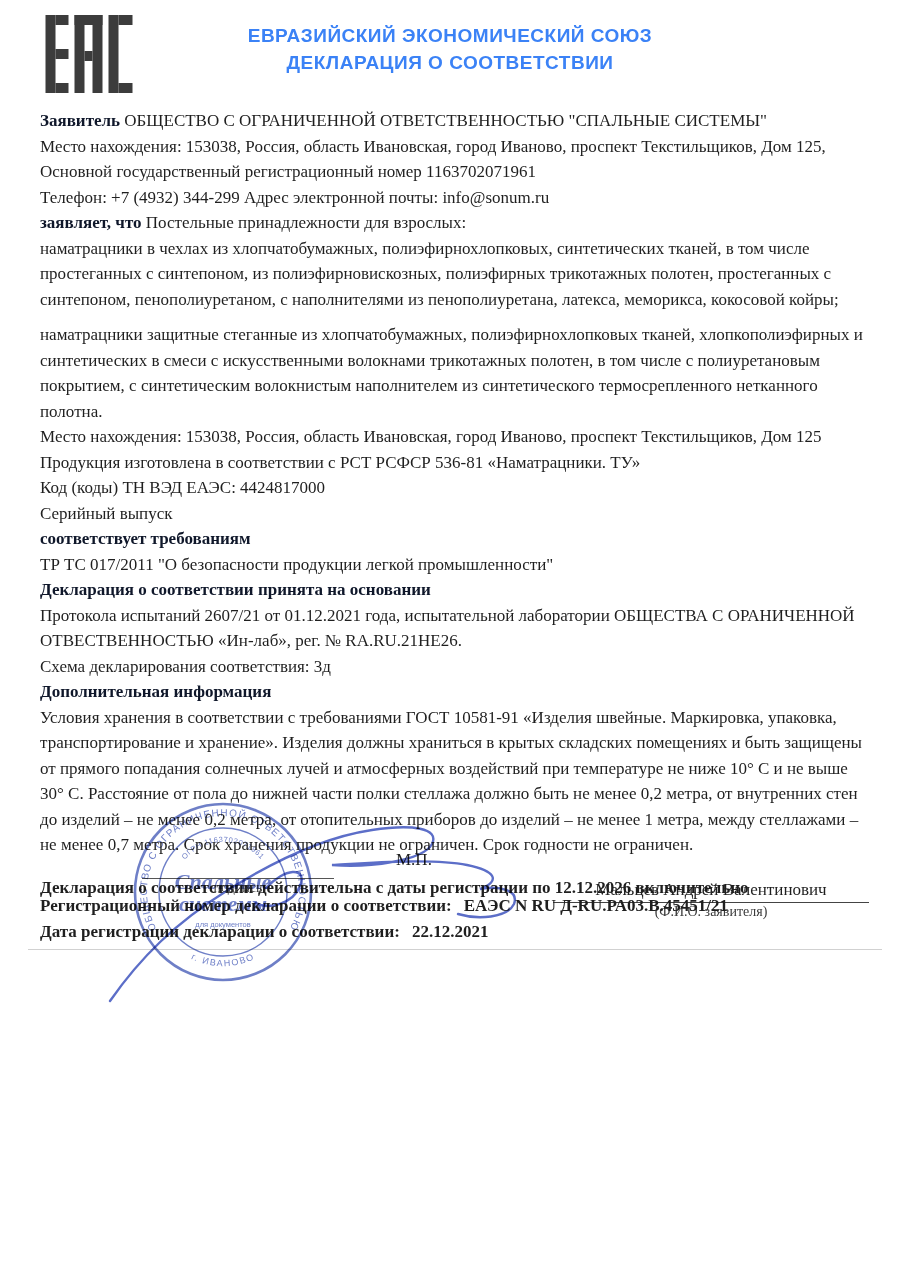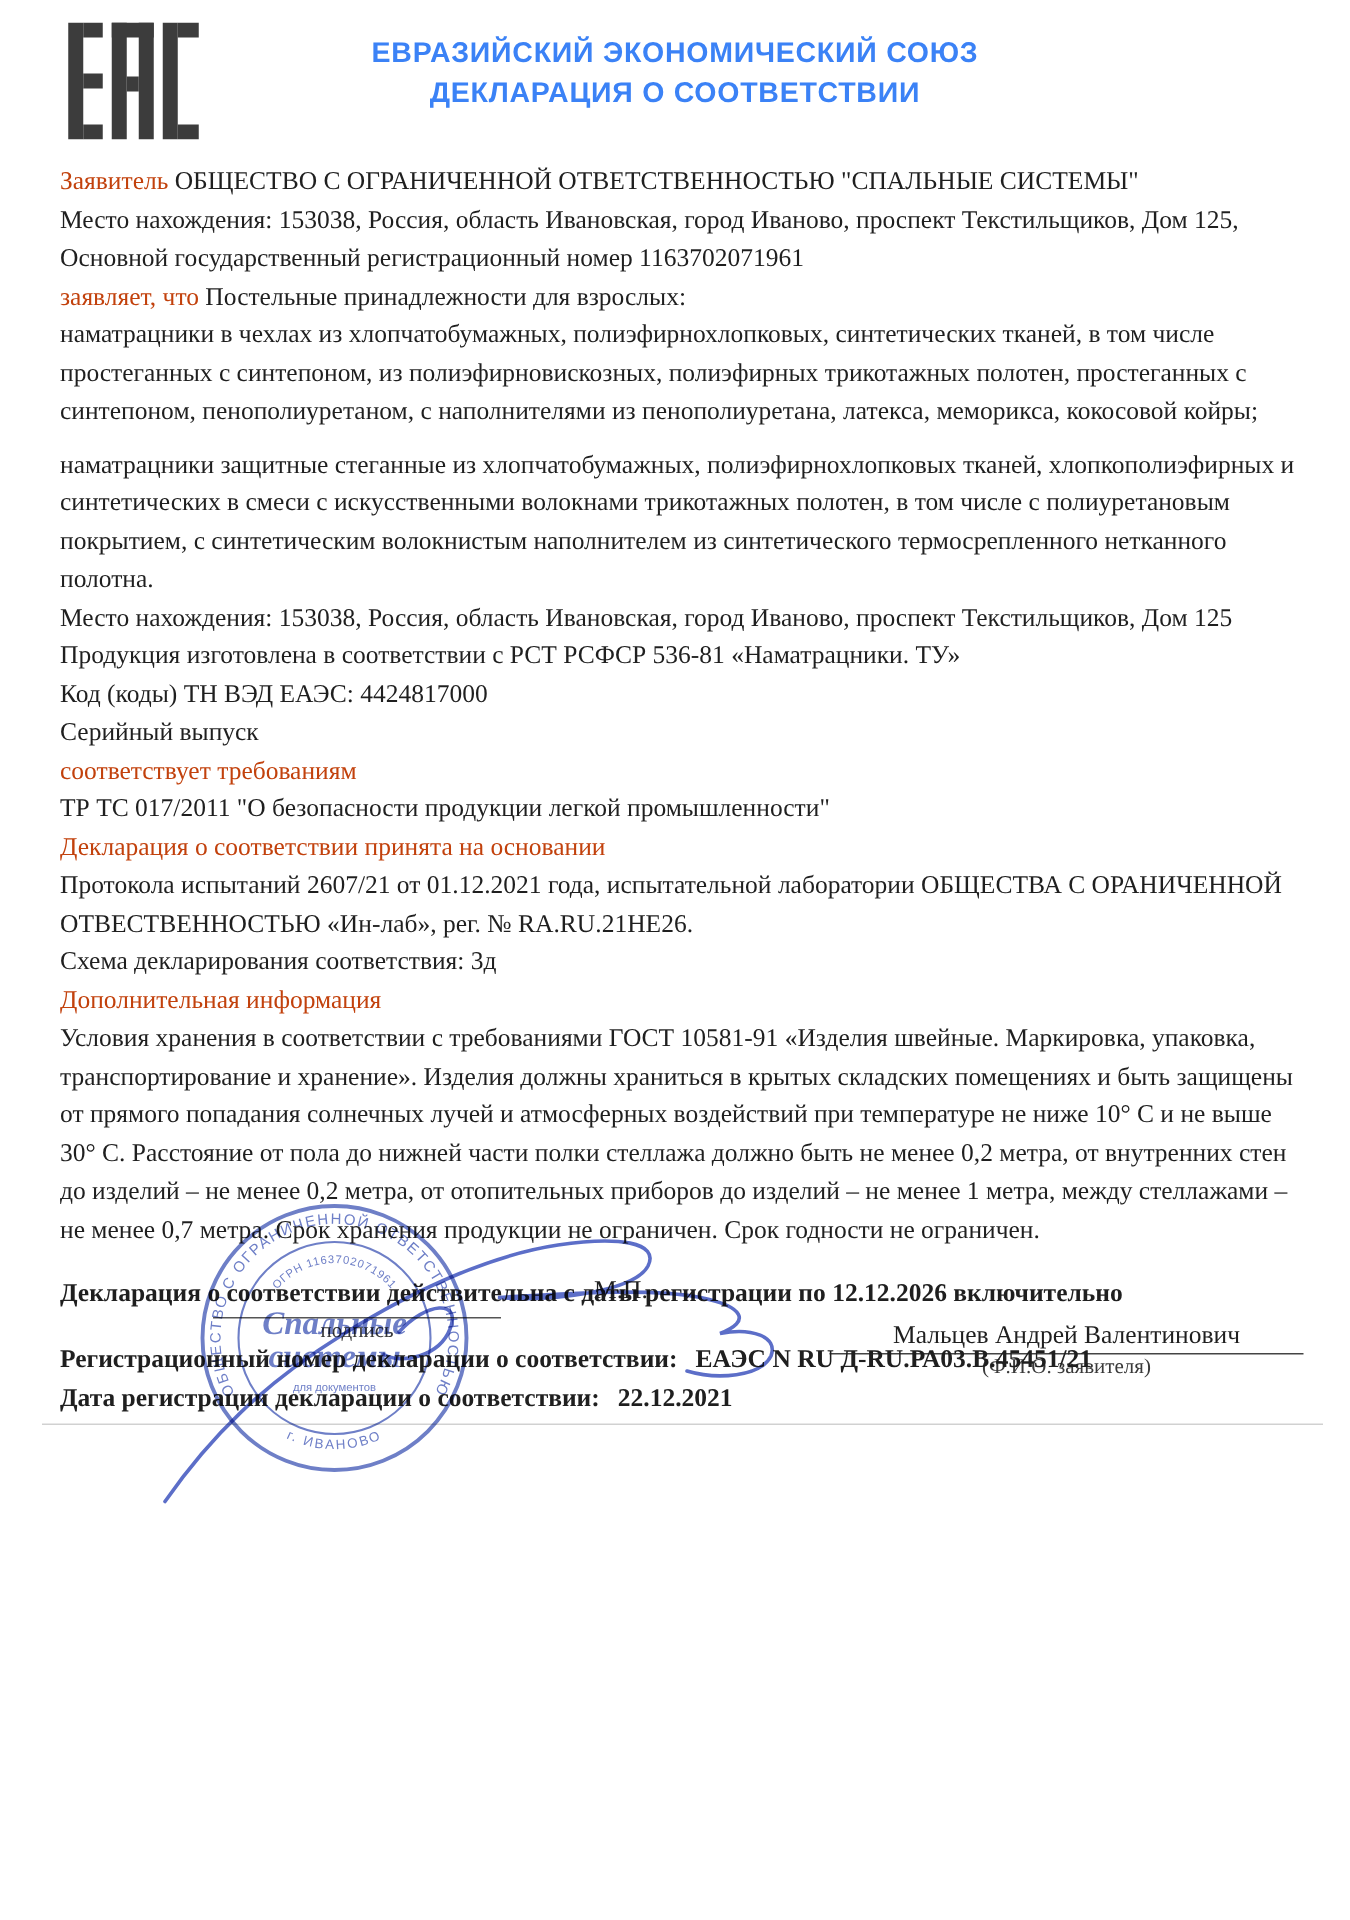--- a/index.html
+++ b/index.html
@@ -15,21 +15,21 @@
     font-size:19px;line-height:27px;color:#3b82f6;letter-spacing:.5px;
   }
   
   .doc-body{
     position:absolute;left:40px;right:30px;top:108px;
     font-size:17px;line-height:25.5px;
   }
   .doc-body p{margin:0;}
   .gap-sm{margin-top:10px !important;}
   .gap-md{margin-top:14px !important;}
-  b{font-weight:normal;color:#c2410c;}
+  b{font-weight:bold;color:#0f172a;}
   .validity{margin-top:17px !important;font-weight:bold;}
   
   .sig-left{position:absolute;left:142px;top:856px;width:192px;text-align:center;z-index:2;}
   .sig-left .line{border-bottom:1.2px solid #555;height:22px;}
   .sig-caption{font-size:14px;color:#3a3a3a;margin-top:1px;}
   .mp-label{position:absolute;left:396px;top:850px;font-size:17px;z-index:2;}
   .sig-right{position:absolute;left:553px;top:880px;width:316px;text-align:center;z-index:2;}
   .sig-right .name{font-size:17px;border-bottom:1.2px solid #444;padding-bottom:2px;}
   .reg-block{position:absolute;left:40px;top:893px;font-size:17px;font-weight:bold;line-height:26px;z-index:2;}
   .reg-row .value{margin-left:12px;}
@@ -60,20 +60,21 @@
 
   <div class="header-titles">
     <div>ЕВРАЗИЙСКИЙ ЭКОНОМИЧЕСКИЙ СОЮЗ</div>
     <div>ДЕКЛАРАЦИЯ О СООТВЕТСТВИИ</div>
   </div>
 
   <div class="doc-body">
     <p><b>Заявитель</b> <span>ОБЩЕСТВО С ОГРАНИЧЕННОЙ ОТВЕТСТВЕННОСТЬЮ "СПАЛЬНЫЕ СИСТЕМЫ"</span></p>
     <p>Место нахождения: 153038, Россия, область Ивановская, город Иваново, проспект Текстильщиков, Дом 125,</p>
     <p>Основной государственный регистрационный номер 1163702071961</p>
+    <p>Телефон: +7 (4932) 344-299 Адрес электронной почты: info@sonum.ru</p>
     <p><b>заявляет, что</b> <span>Постельные принадлежности для взрослых:</span></p>
     <p>наматрацники в чехлах из хлопчатобумажных, полиэфирнохлопковых, синтетических тканей, в том числе простеганных с синтепоном, из полиэфирновискозных, полиэфирных трикотажных полотен, простеганных с синтепоном, пенополиуретаном, с наполнителями из пенополиуретана, латекса, меморикса, кокосовой койры;</p>
     <p class="gap-sm">наматрацники защитные стеганные из хлопчатобумажных, полиэфирнохлопковых тканей, хлопкополиэфирных и синтетических в смеси с искусственными волокнами трикотажных полотен, в том числе с полиуретановым покрытием, с синтетическим волокнистым наполнителем из синтетического термосрепленного  нетканного полотна.</p>
     <p>Место нахождения: 153038, Россия, область Ивановская, город Иваново, проспект Текстильщиков, Дом 125</p>
     <p>Продукция изготовлена в соответствии с РСТ РСФСР 536-81 «Наматрацники. ТУ»</p>
     <p>Код (коды) ТН ВЭД ЕАЭС: 4424817000</p>
     <p>Серийный выпуск</p>
     <p><b>соответствует требованиям</b></p>
     <p>ТР ТС 017/2011 "О безопасности продукции легкой промышленности"</p>
     <p><b>Декларация о соответствии принята на основании</b></p>

